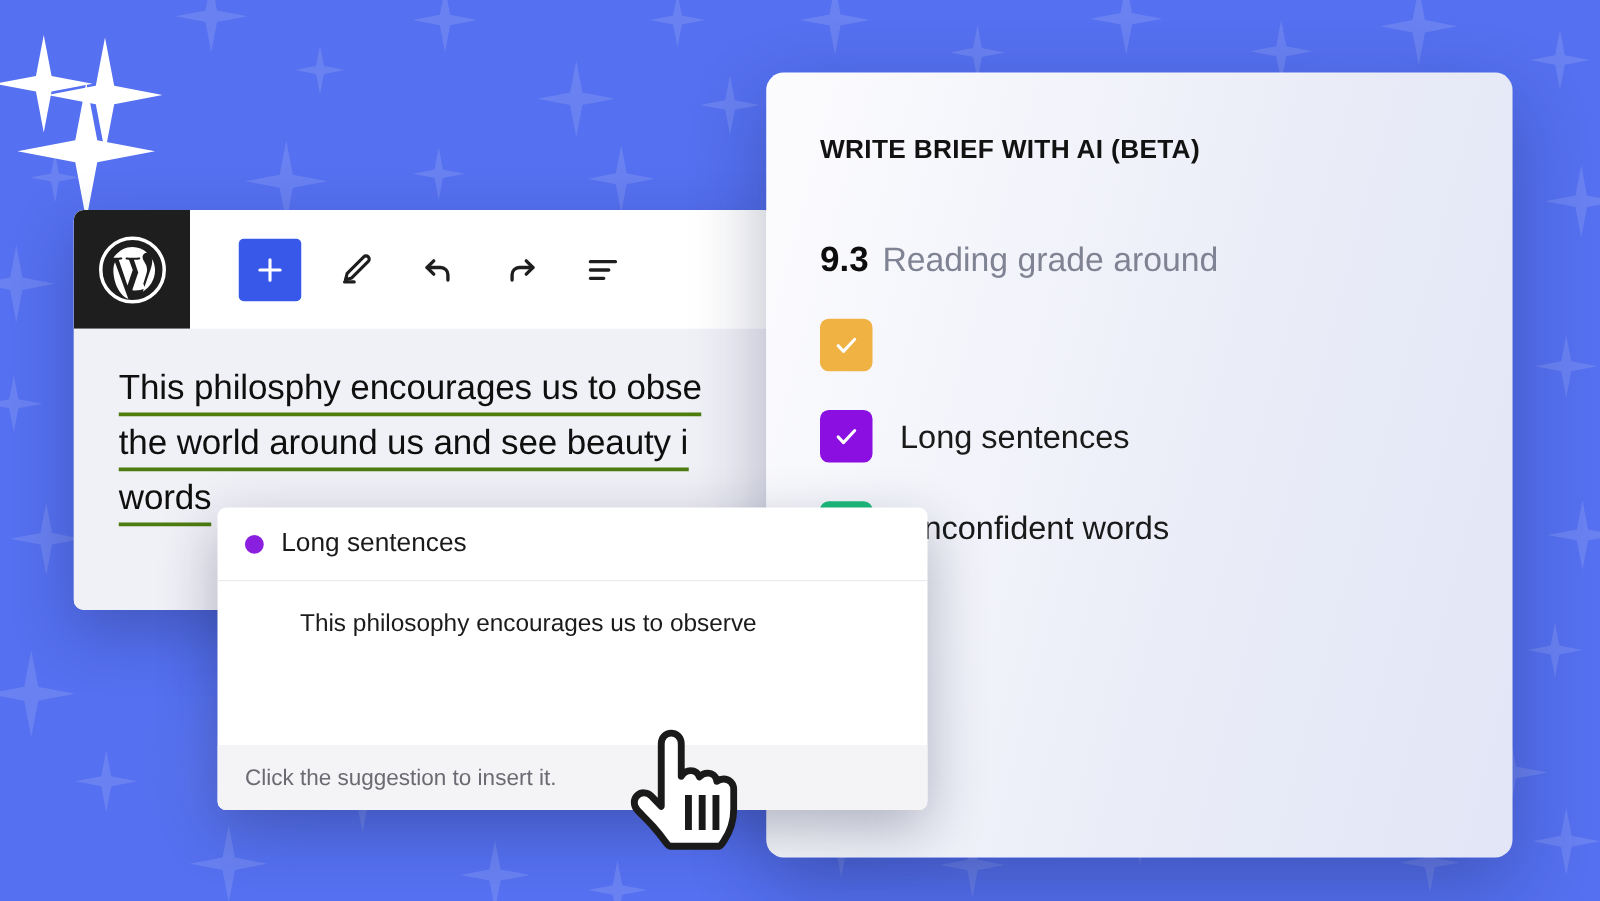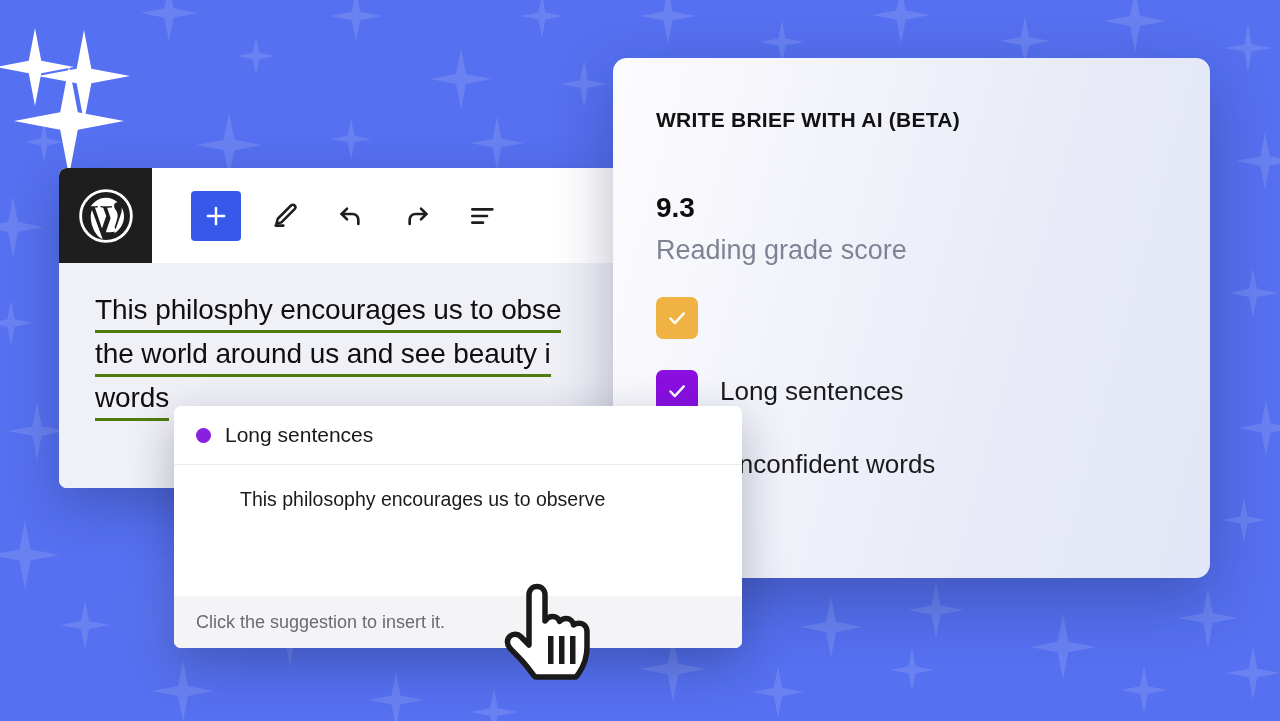--- a/index.html
+++ b/index.html
@@ -175,21 +175,21 @@
     font-size: 18px;
     color: #6a6a72;
   }
 
   
   #ai-panel {
     position: absolute;
     left: 613px;
     top: 58px;
     width: 597px;
-    height: 520px;
+    height: 628px;
     border-radius: 14px;
     background: linear-gradient(105deg,
         #fcfcfe 0%,
         #f4f5fb 28%,
         #e9ebf7 62%,
         #e2e6f6 100%);
     box-shadow: 0 22px 60px rgba(15, 25, 70, 0.30);
     overflow: hidden;
     box-sizing: border-box;
     padding: 50px 0 0 43px;
@@ -198,21 +198,20 @@
     font-size: 21px;
     font-weight: 700;
     letter-spacing: 0.25px;
     color: #121212;
   }
   #ai-score-row {
     margin-top: 60px;
     display: flex;
     align-items: baseline;
     gap: 11px;
-    flex-direction: column;
   }
   #ai-score-value {
     font-size: 28px;
     font-weight: 700;
     color: #0d0d0d;
   }
   #ai-score-label {
     font-size: 27px;
     color: #808393;
     font-weight: 400;
@@ -388,21 +387,21 @@
     </div>
 
   </div>
 
   <div id="ai-panel">
 
     <div id="ai-panel-title">WRITE BRIEF WITH AI (BETA)</div>
 
     <div id="ai-score-row">
       <span id="ai-score-value">9.3</span>
-      <span id="ai-score-label">Reading grade score</span>
+      <span id="ai-score-label">Reading grade around</span>
     </div>
 
 
     <div class="ai-check-row">
       <div class="ai-checkbox" style="background:#efb243;">
         <svg width="24" height="24" viewBox="0 0 24 24" aria-hidden="true">
           <path d="M5.5 12.5l4.3 4.6L18.8 7.4" fill="none" stroke="#ffffff" stroke-width="2.4" stroke-linecap="round" stroke-linejoin="round"></path>
         </svg>
       </div>
     </div>

